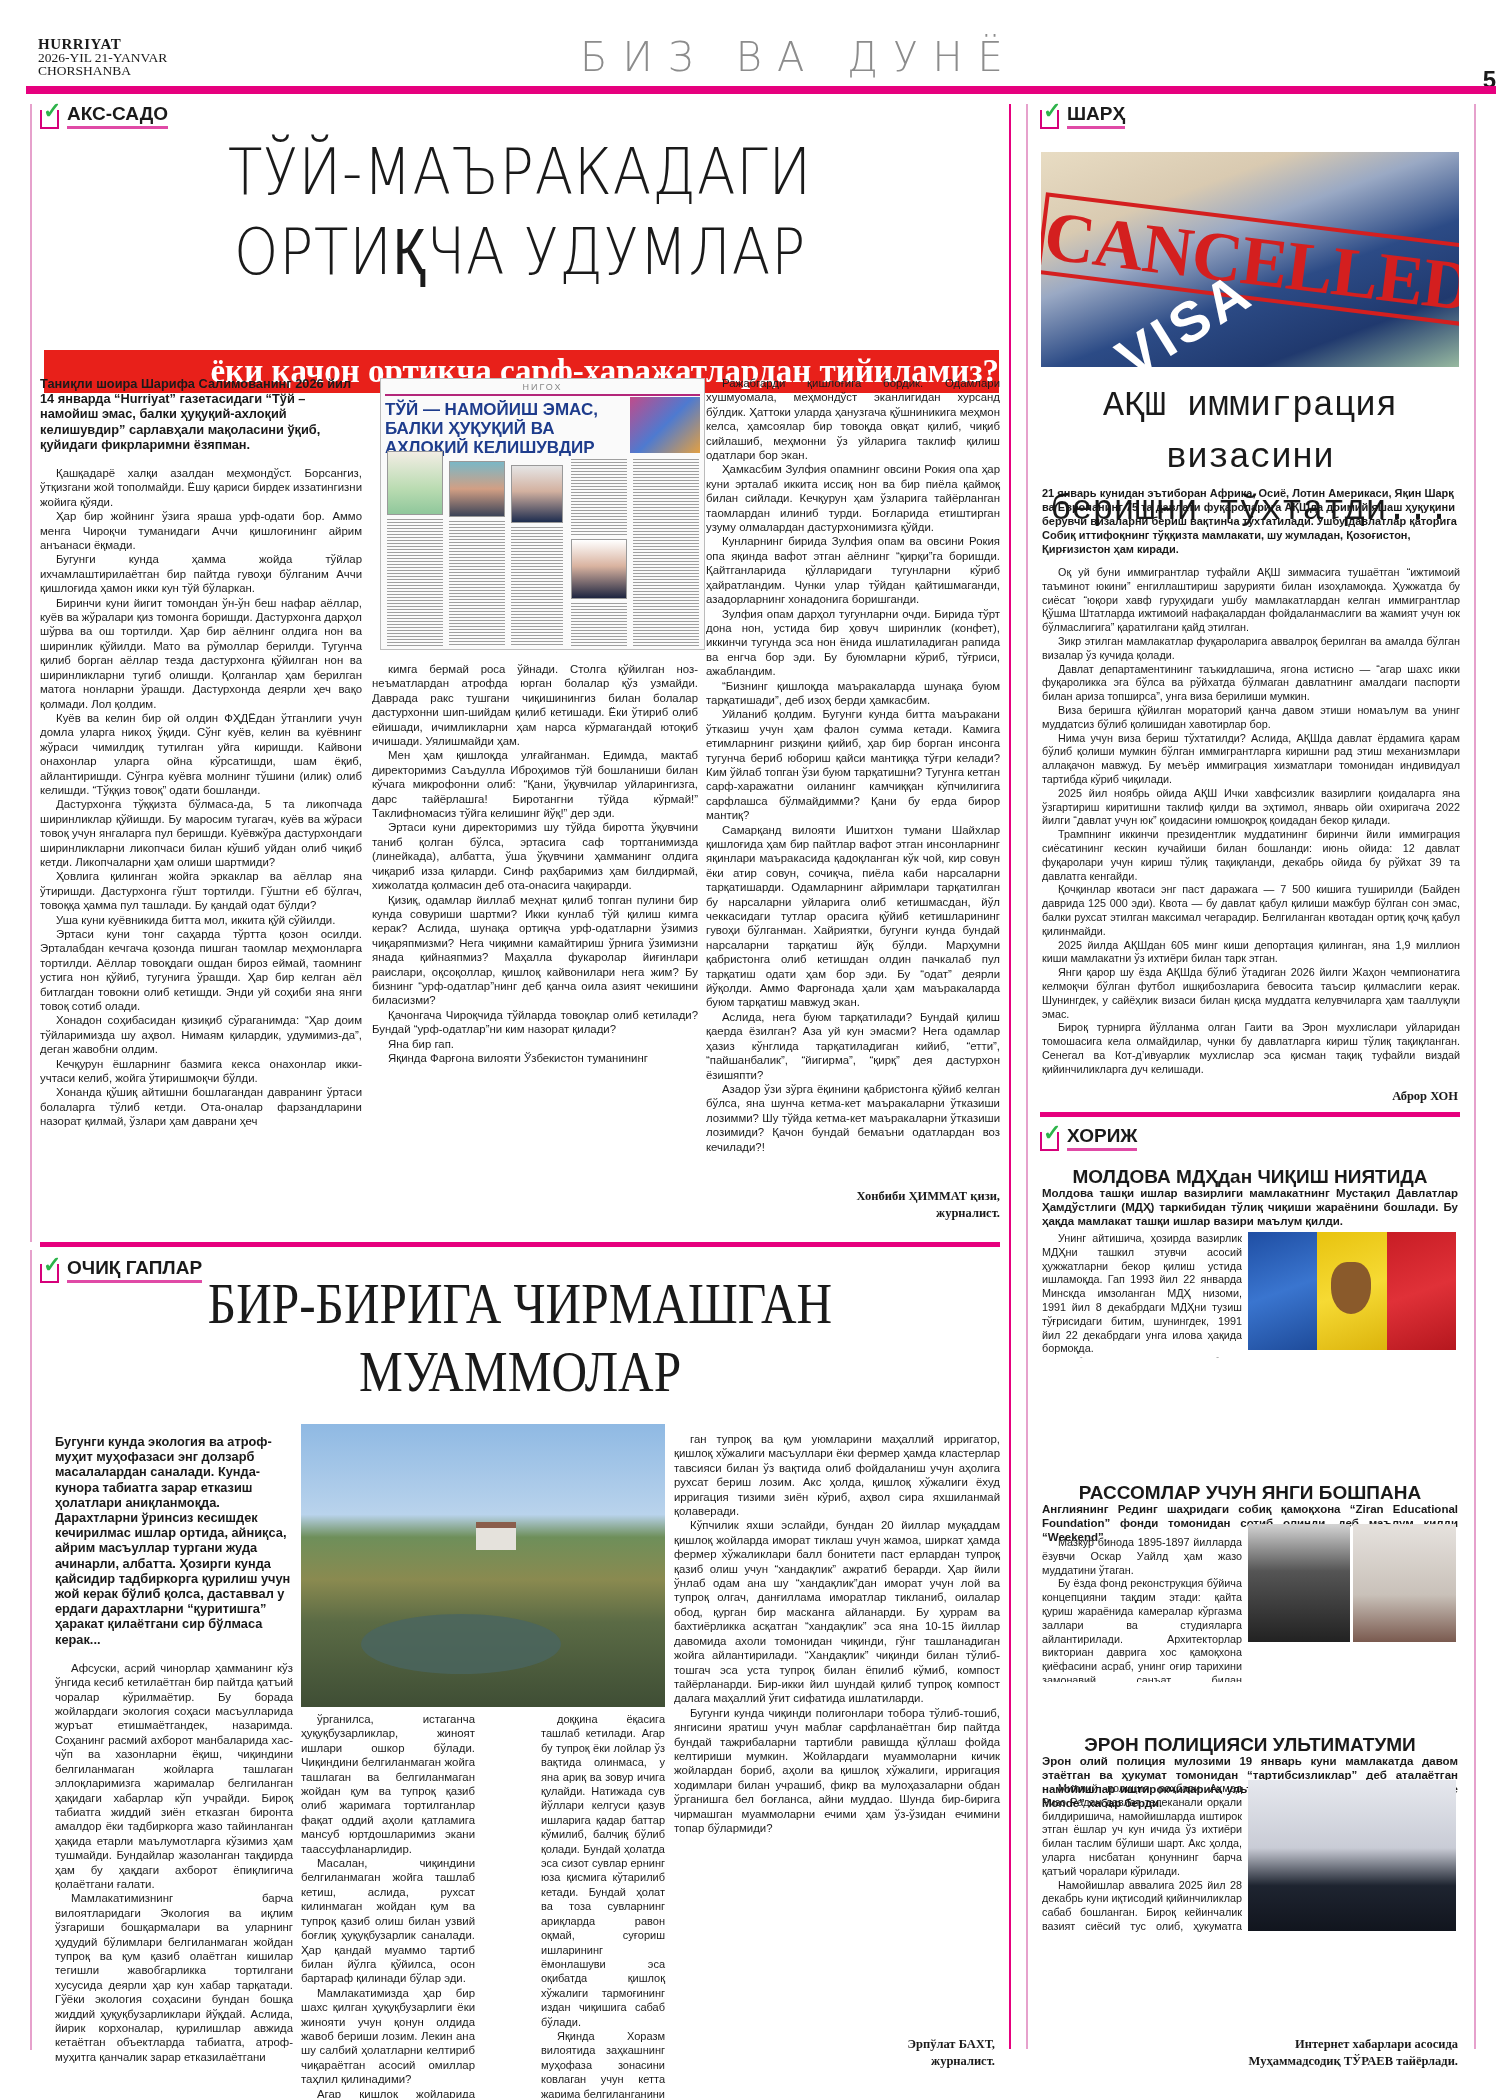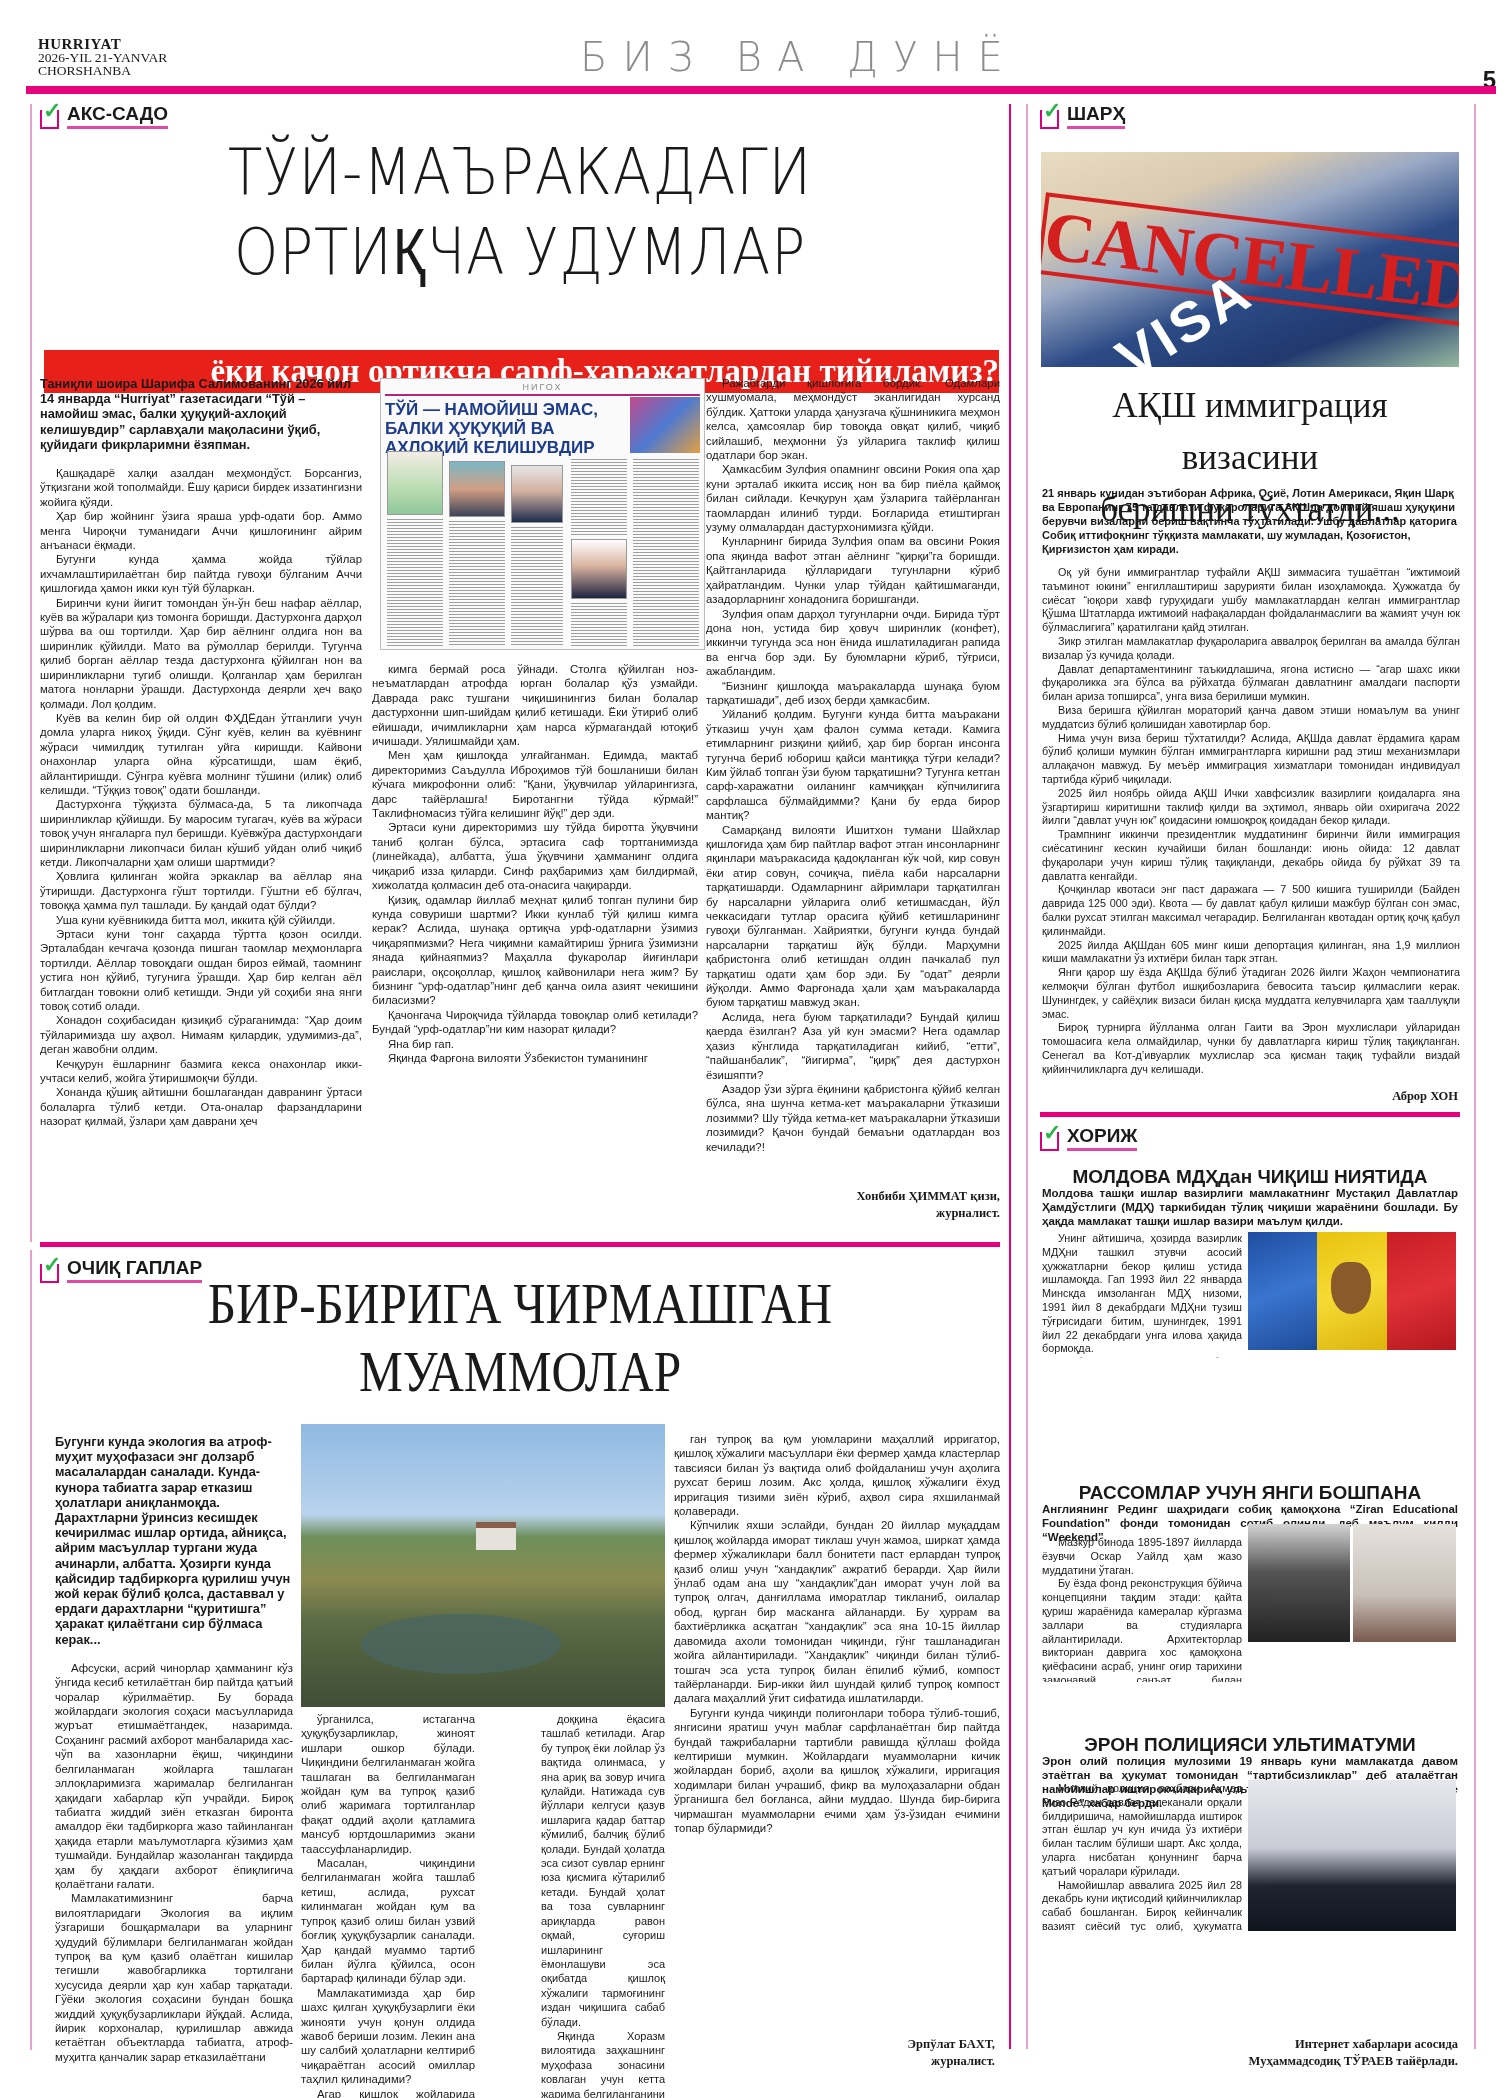--- a/index.html
+++ b/index.html
@@ -42,21 +42,21 @@
   .photo-eco { position: absolute; left: 301px; top: 1424px; width: 364px; height: 283px; overflow: hidden;
     background: linear-gradient(#8fb9e3 0%, #b9d3ec 32%, #6e8f5a 40%, #8a8a50 55%, #5b6b45 70%, #3f4e35 100%); }
   .photo-eco .house { position: absolute; left: 175px; top: 98px; width: 40px; height: 28px; background: #e5e2dc; border-top: 6px solid #8a5e4b; }
   .photo-eco .water { position: absolute; left: 60px; top: 190px; width: 200px; height: 60px; background: #4a6560; border-radius: 50%; opacity: 0.8; }
 
   .photo-visa { position: absolute; left: 1041px; top: 152px; width: 418px; height: 215px; overflow: hidden;
     background: linear-gradient(160deg, #e8dcc3 0%, #d9cab1 25%, #9aa9c4 40%, #2c4b86 60%, #20396e 80%, #97b9a0 100%); }
   .photo-visa .stamp { position: absolute; left: 0; top: 40px; width: 430px; height: 82px; border: 4px solid #d41f1f; transform: rotate(7deg); transform-origin: left; color: #d41f1f; font-family: "Liberation Serif", serif; font-weight: bold; font-size: 70px; line-height: 78px; letter-spacing: -1px; text-align: center; }
   .photo-visa .visa { position: absolute; left: 70px; top: 140px; color: #fff; font-weight: bold; font-size: 56px; transform: rotate(-32deg); letter-spacing: 4px; }
 
-  .headline-c { position: absolute; left: 1040px; width: 420px; top: 380px; text-align: center; font-family: Liberation Serif, serif; font-weight: 200; font-size: 35px; line-height: 52px; }
+  .headline-c { position: absolute; left: 1040px; width: 420px; top: 380px; text-align: center; font-family: Liberation Mono, monospace; font-weight: 200; font-size: 35px; line-height: 52px; }
 
   .news-title { position: absolute; text-align: center; font-weight: bold; font-size: 19px; line-height: 18px; }
   .photo-flag { position: absolute; left: 1248px; top: 1232px; width: 208px; height: 118px; display: flex; }
   .photo-flag div { flex: 1; }
   .photo-wilde { position: absolute; left: 1248px; top: 1524px; width: 102px; height: 118px; background: linear-gradient(#d4d4d4, #555 40%, #222); }
   .photo-cell { position: absolute; left: 1353px; top: 1524px; width: 103px; height: 118px; background: linear-gradient(#e6e2de, #c9c1b9 60%, #7a5a4f); }
   .photo-police { position: absolute; left: 1248px; top: 1780px; width: 208px; height: 151px; background: linear-gradient(#e6e8ee, #c9ccd6 45%, #1e2430 70%, #11151e); }
 </style>
 </head>
 <body>

